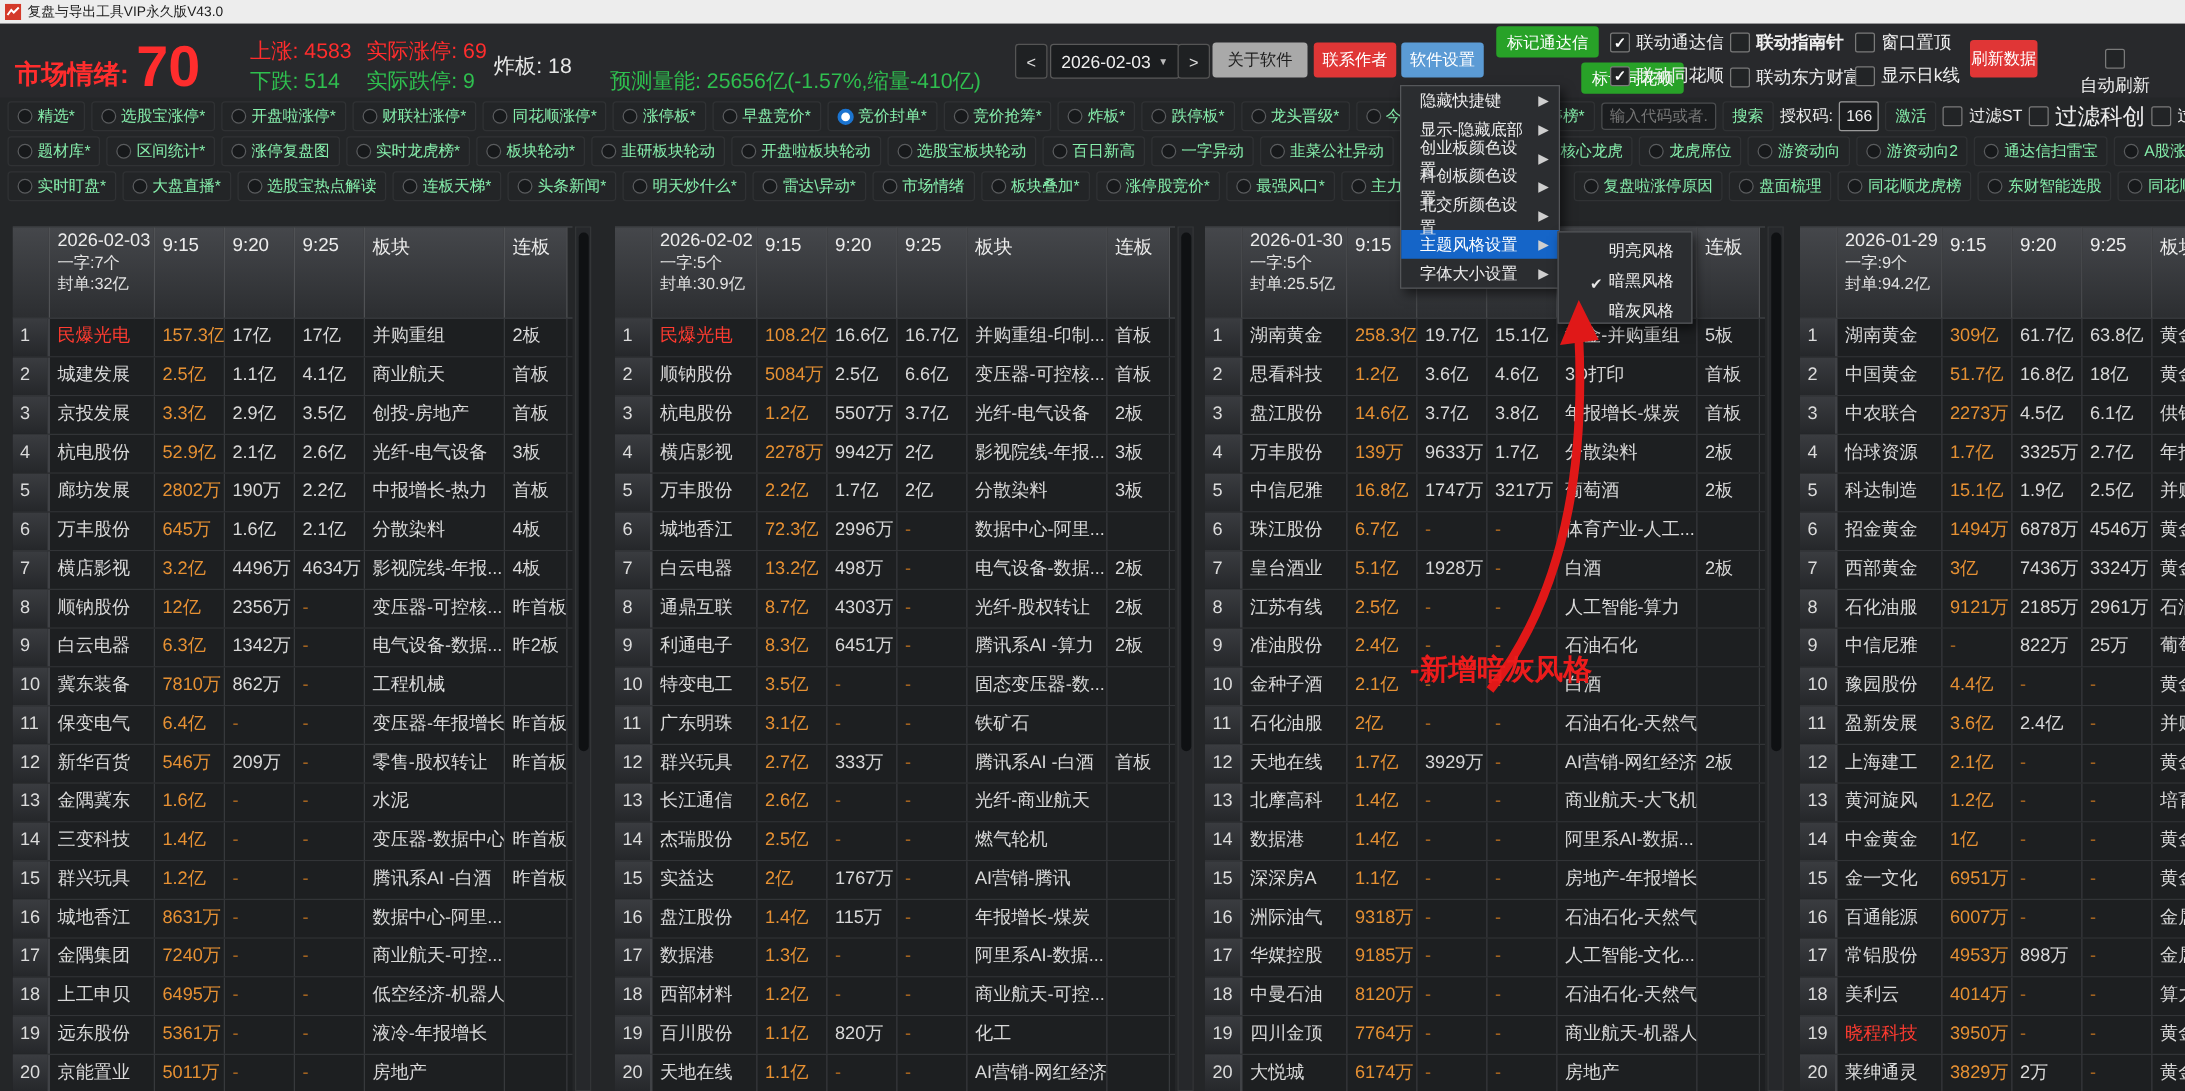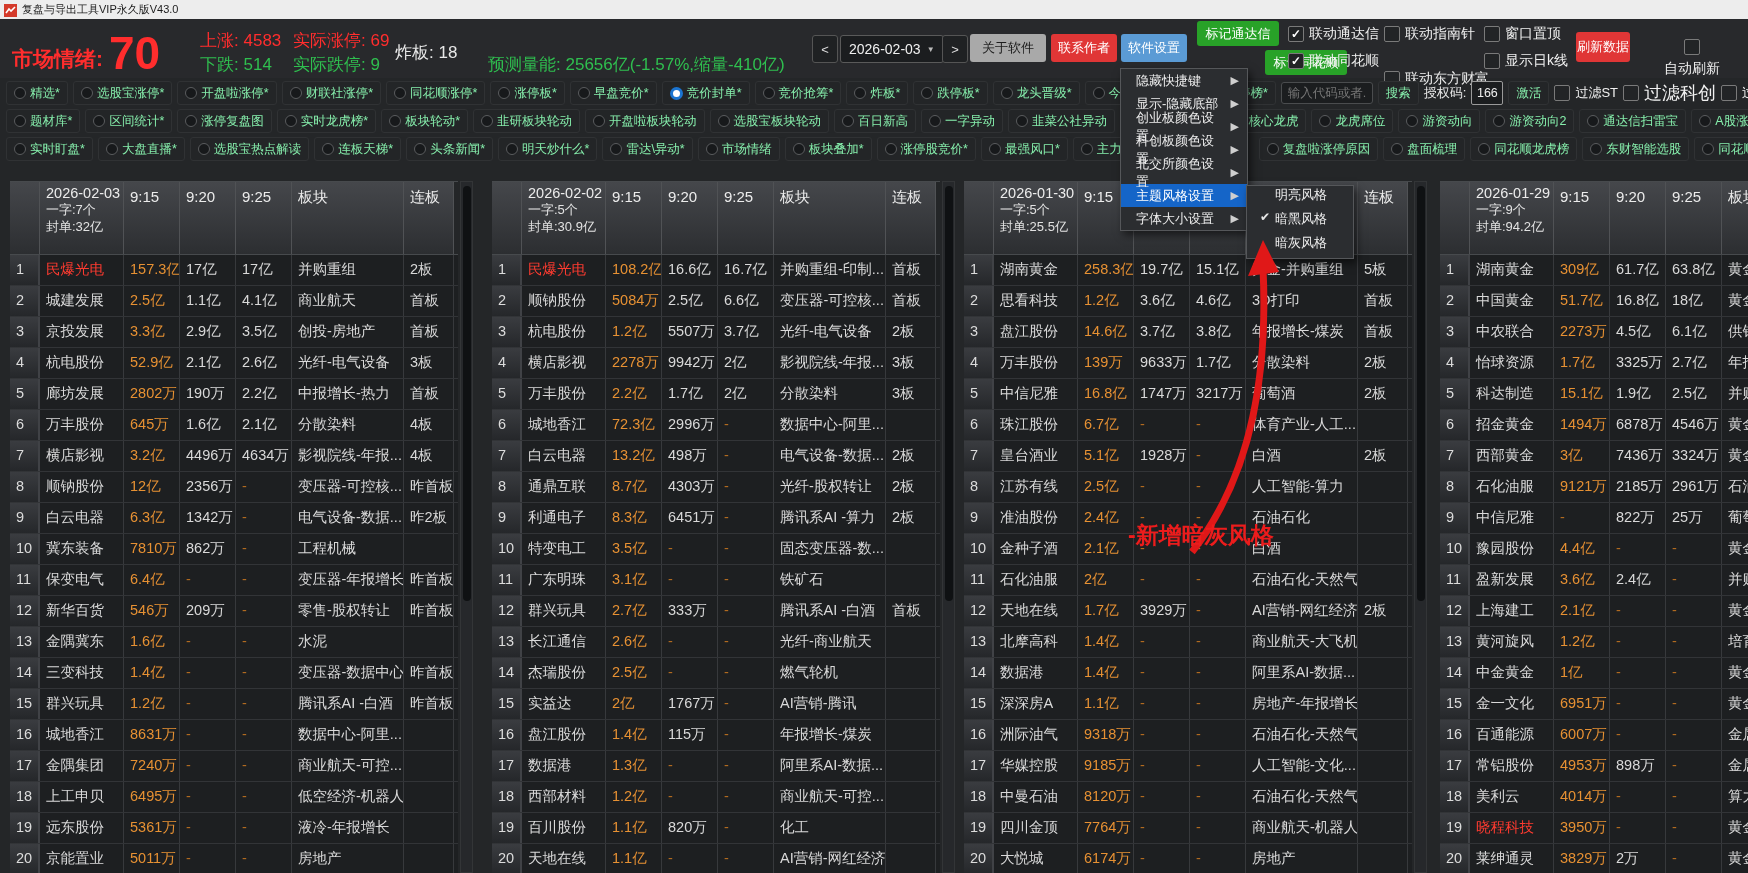--- a/index.html
+++ b/index.html
@@ -57,21 +57,21 @@
   .htime{font-size:15px;padding-top:6px;}
   .c-orange{color:#e79133;} .c-dash{color:#b06a20;} .c-redname{color:#ff3b30;}
   .scrolltrack{position:absolute;top:0;width:13px;height:692px;background:#26282b;border:1px solid #333537;box-sizing:border-box;}
   .scrollthumb{position:absolute;left:2px;top:4px;width:8px;height:415px;background:#0f1113;border-radius:5px;}
   
   .menu{position:absolute;background:#2b2d30;border:1px solid #55575a;box-shadow:3px 4px 8px rgba(0,0,0,.55);z-index:50;}
   .menu-item{height:23px;display:flex;align-items:center;justify-content:space-between;
              padding:0 8px 0 15px;font-size:13px;color:#ededed;cursor:pointer;}
   .menu-item .arr{font-size:11px;color:#cfcfcf;margin-left:10px;}
   .menu-item.hl{background:#1565c8;color:#fff;}
-  .submenu-item{height:24px;display:flex;align-items:flex-start;font-size:13px;color:#ededed;cursor:pointer;padding-left:8px;}
+  .submenu-item{height:24px;display:flex;align-items:flex-end;font-size:13px;color:#ededed;cursor:pointer;padding-left:20px;}
   .smk{width:20px;display:inline-block;text-align:center;color:#e8e8e8;font-size:12px;}
   
   .anno-text{position:absolute;left:1128px;top:520px;font-size:23px;font-weight:bold;color:#ec1c1c;z-index:70;white-space:nowrap;}
   .arrow-svg{position:absolute;left:0;top:0;z-index:69;pointer-events:none;}
 </style>
 </head>
 <body>
 
 <div class="titlebar">
   <span class="appicon">
@@ -110,21 +110,21 @@
       <div class="cbrow" style="margin-bottom: 9px;">
         <span class="cb">✓</span>
         <span class="cb-label">联动通达信</span>
       </div>
       <div class="cbrow" style="margin-bottom: 9px;">
         <span class="cb">✓</span>
         <span class="cb-label">联动同花顺</span>
       </div>
     </div>
   <div class="abs" style="left:1384px;top:6px;" id="cb-col2">
-      <div class="cbrow" style="margin-bottom: 27px;">
+      <div class="cbrow" style="margin-bottom: 10px; font-weight: bold;">
         <span class="cb"></span>
         <span class="cb-label">联动指南针</span>
       </div>
       <div class="cbrow" style="margin-bottom: 9px;">
         <span class="cb"></span>
         <span class="cb-label">联动东方财富</span>
       </div>
     </div>
   <div class="abs" style="left:1484px;top:6px;" id="cb-col3">
       <div class="cbrow" style="margin-bottom: 9px;">

